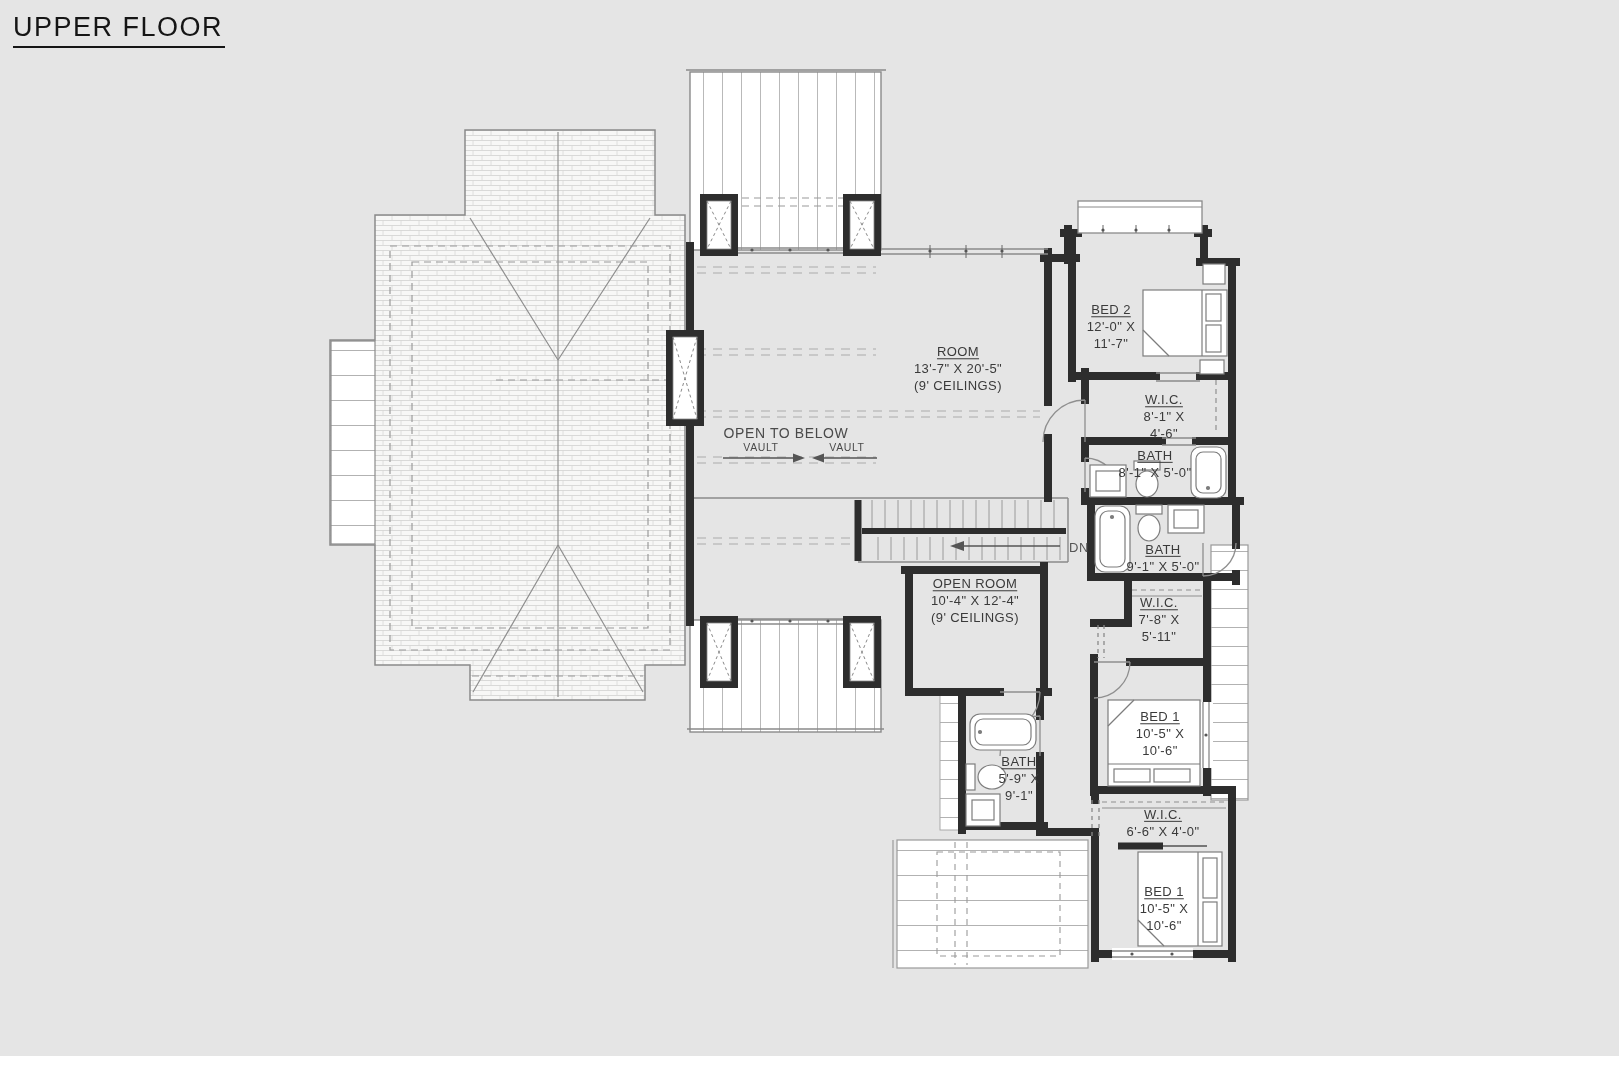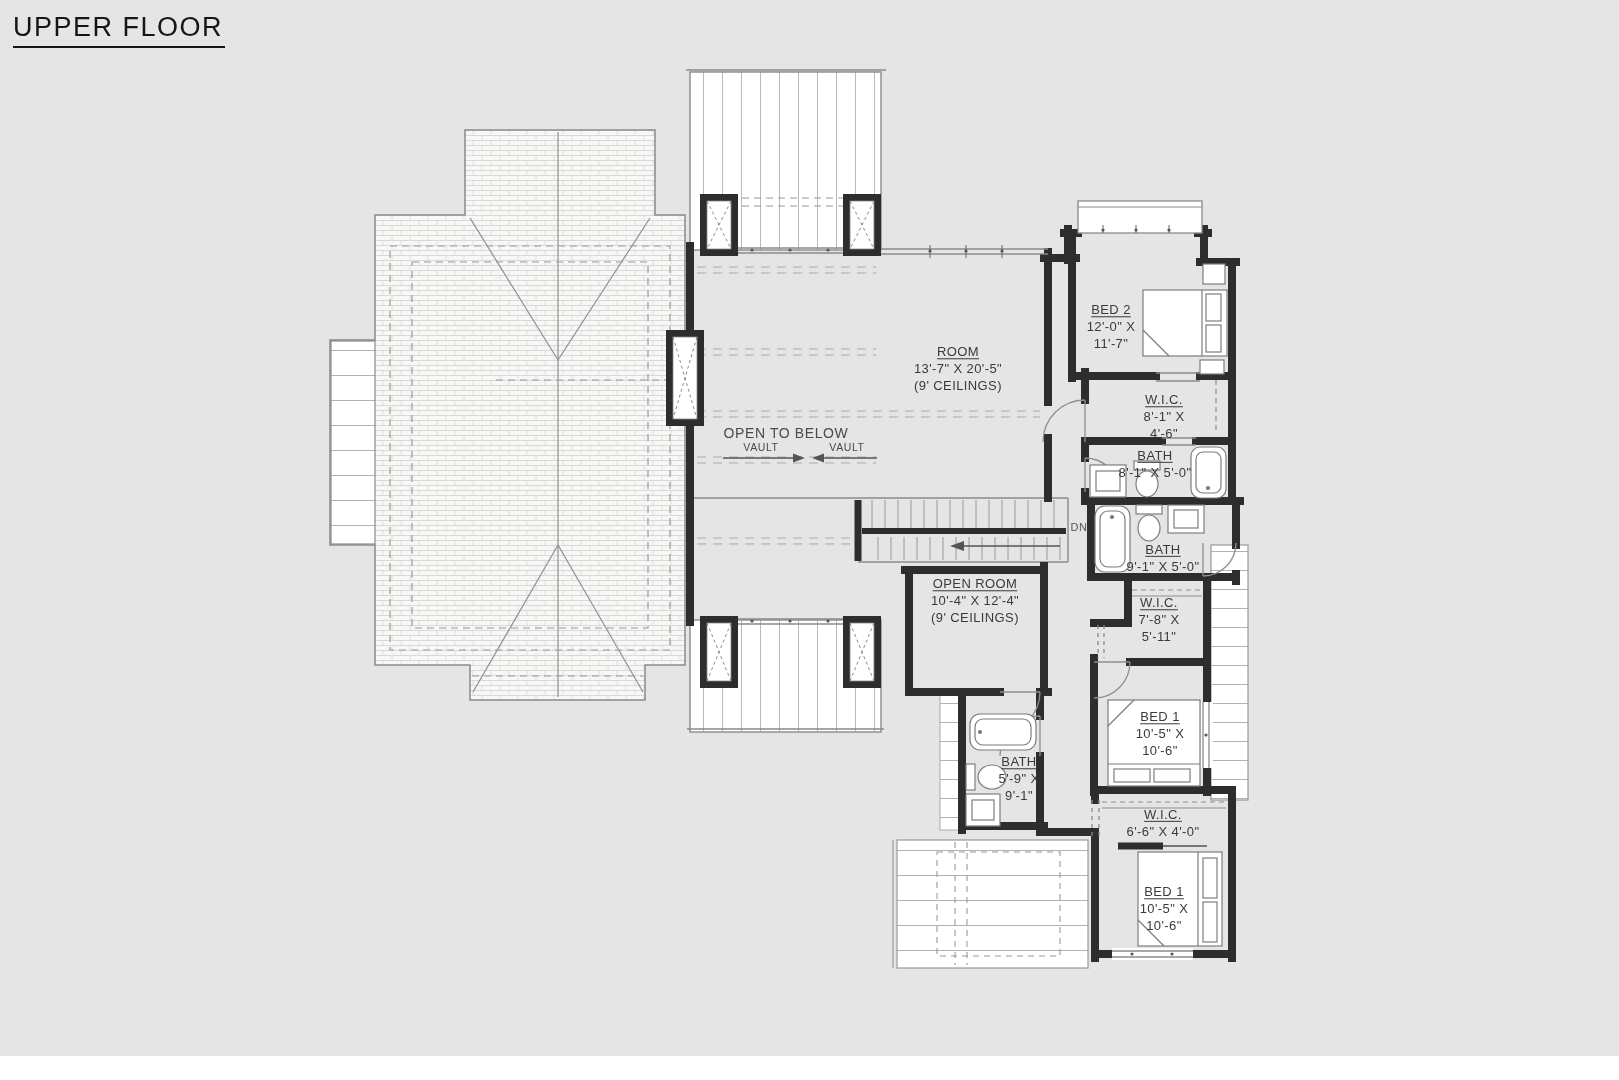--- a/index.html
+++ b/index.html
@@ -8,21 +8,21 @@
   #plan-svg{position:absolute;left:0;top:0;}
   .page-title{position:absolute;left:13px;top:12px;font-size:27px;letter-spacing:1.5px;
               color:#151515;border-bottom:2.5px solid #151515;padding:0 2px 3px 0;font-weight:400;}
   .labels{position:absolute;left:0;top:0;width:100%;height:100%;pointer-events:none;}
   .room-label{position:absolute;transform:translate(-50%,-50%);text-align:center;
               font-size:13px;line-height:1.32;letter-spacing:.4px;color:#3a3a3a;white-space:nowrap;}
   .room-label .rname{text-decoration:underline;text-underline-offset:2px;display:block;}
   .room-label .rdim{display:block;}
   .note-label{position:absolute;transform:translate(-50%,-50%);font-size:14px;letter-spacing:.6px;
               color:#4a4a4a;white-space:nowrap;}
-  .dn-label{position:absolute;transform:translate(-50%,-50%);font-size:11px;color:#555;letter-spacing:.5px;}
+  .dn-label{position:absolute;transform:translate(-50%,-50%);font-size:13px;color:#555;letter-spacing:.5px;margin-top:20px;}
 </style>
 </head>
 <body>
 
 <div id="canvas">
 
   <div class="page-title">UPPER FLOOR</div>
 
   <svg id="plan-svg" width="1619" height="1080" viewBox="0 0 1619 1080">
     <defs>

